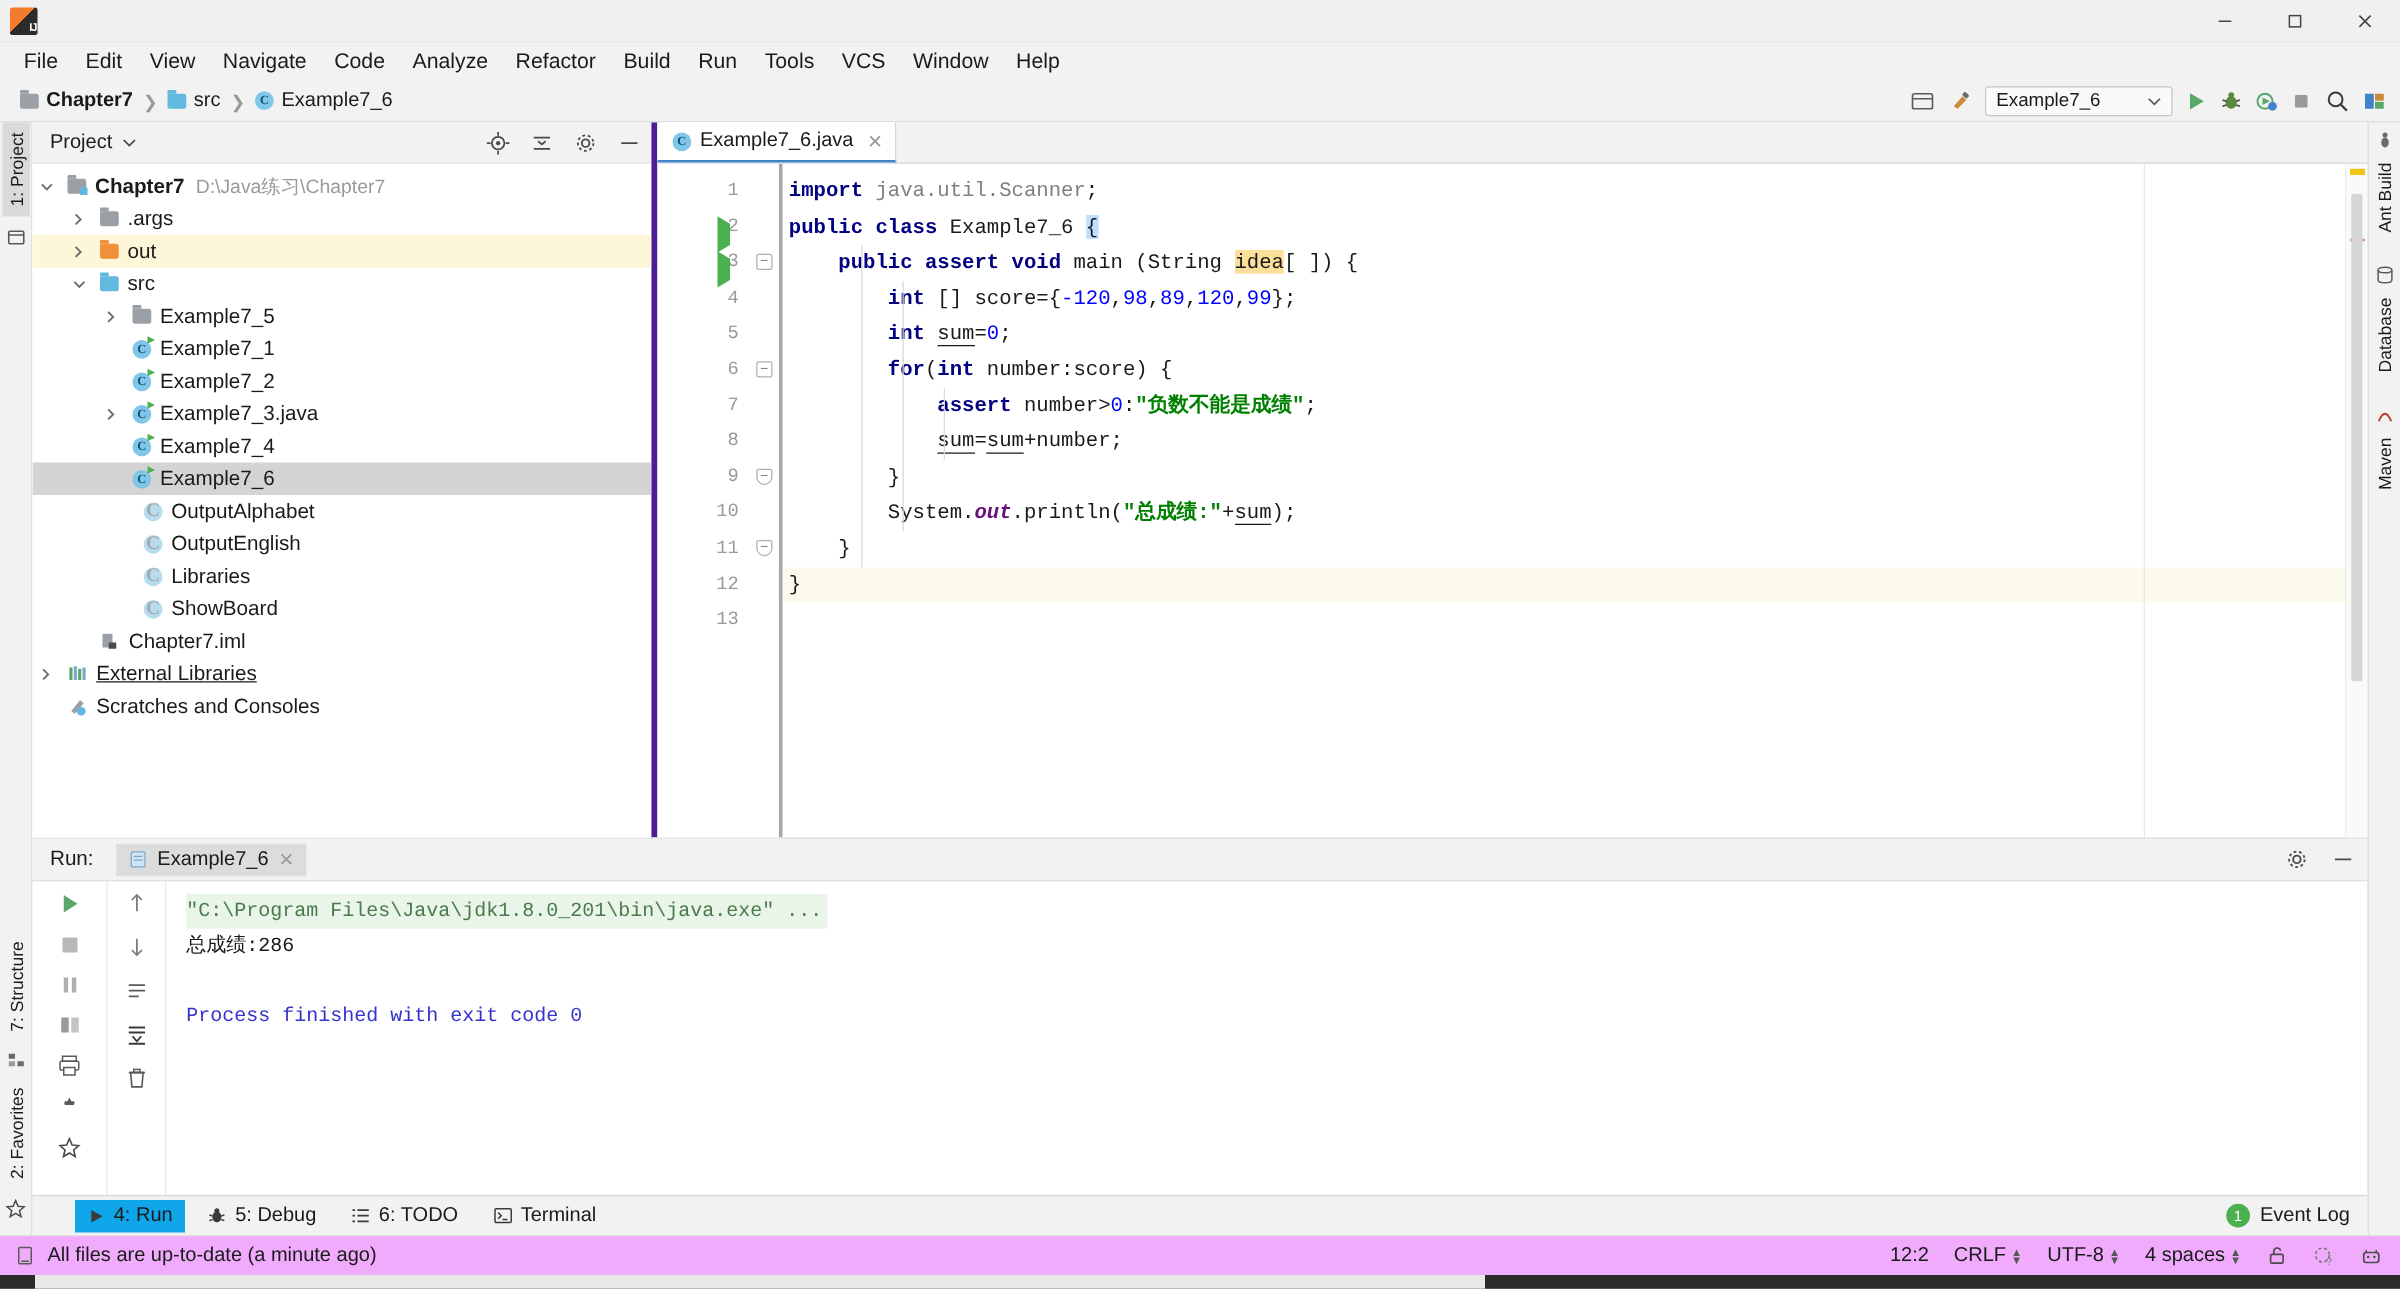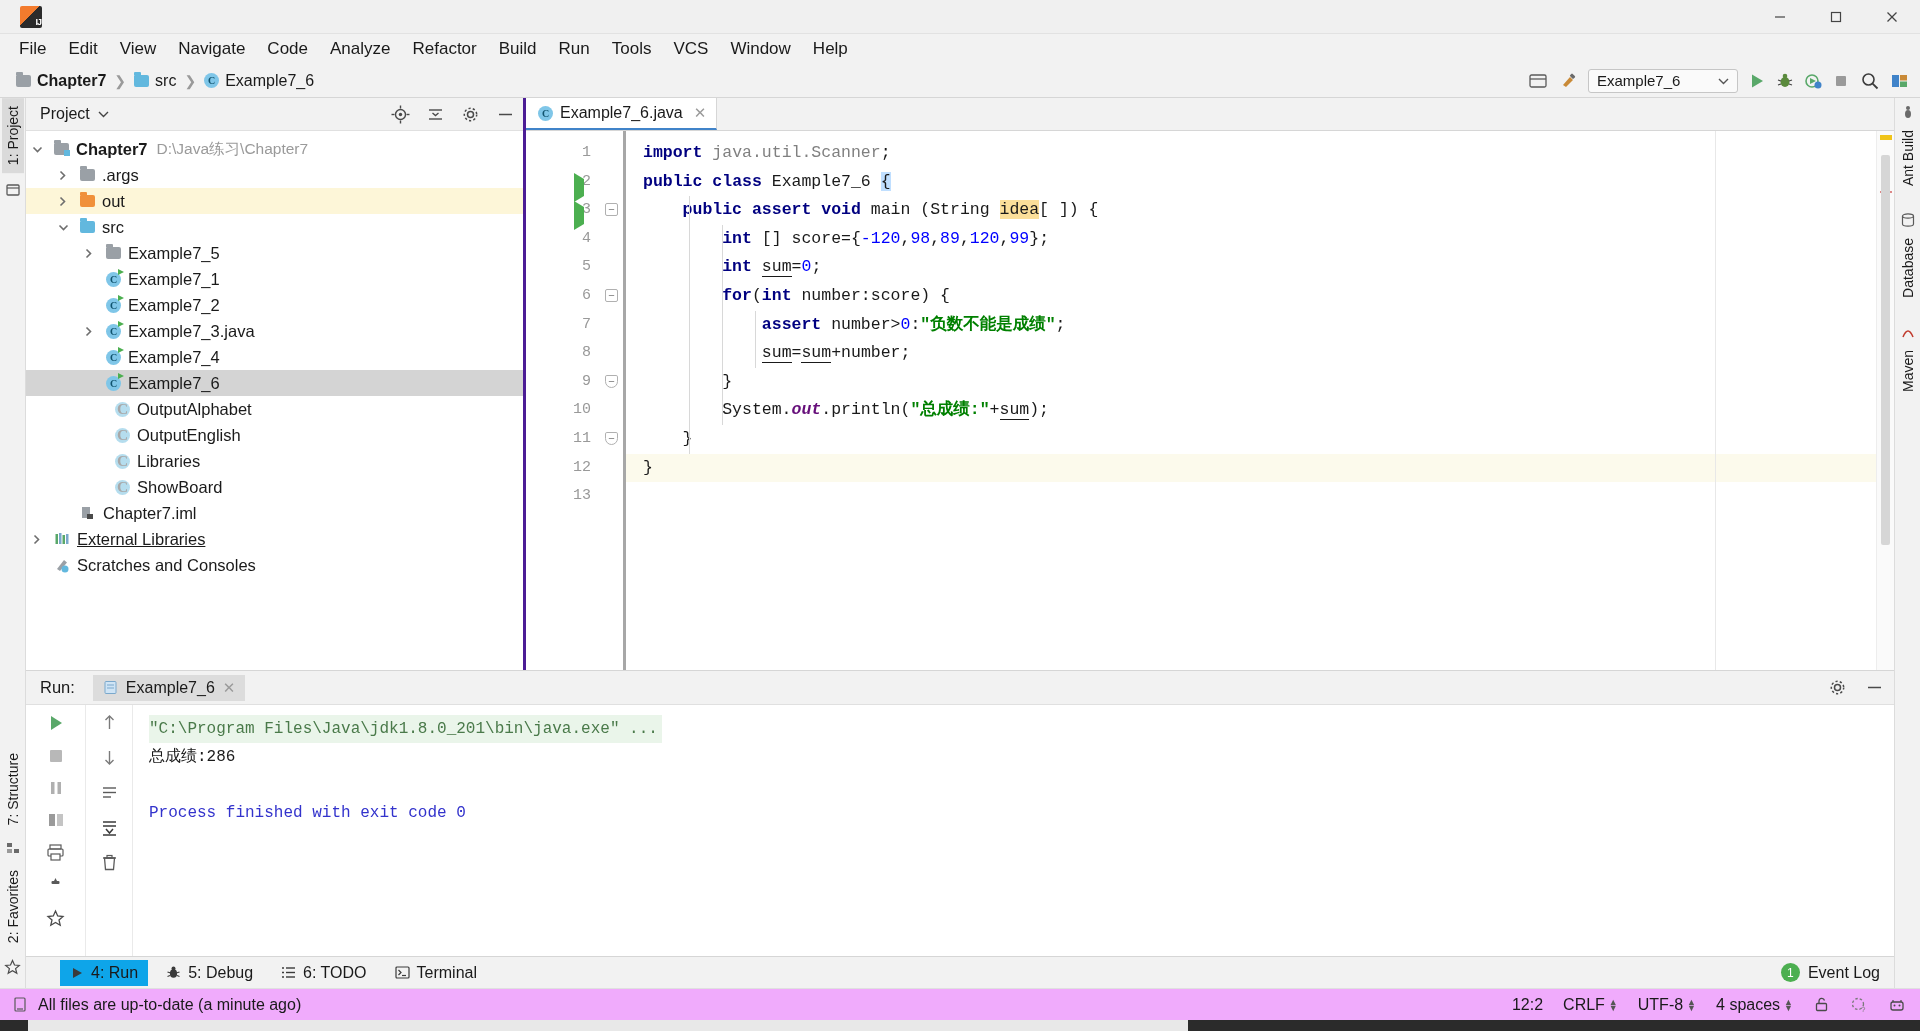--- a/index.html
+++ b/index.html
@@ -12,21 +12,21 @@
     color: #1a1a1a;
     -webkit-font-smoothing: antialiased;
   }
   .app { position: relative; width: 1920px; height: 1031px; display: flex; flex-direction: column; }
 
   
   .titlebar {
     height: 34px; background: #f0f0f0; display: flex; align-items: center;
     border-bottom: 1px solid #e2e2e2; flex: 0 0 34px;
   }
-  .tb-logo { width: 22px; height: 22px; margin: 0 8px 0 20px; position: relative; flex: 0 0 auto;}
+  .tb-logo { width: 22px; height: 22px; margin: 0 8px 0 8px; position: relative; flex: 0 0 auto;}
   .tb-logo .sq { position:absolute; inset:0; border-radius:2px;
     background: linear-gradient(135deg,#f37b2d 0%,#f37b2d 45%,#2b2b2b 45%,#2b2b2b 100%); }
   .tb-logo .ij { position:absolute; right:1px; bottom:1px; color:#fff; font-size:9px; font-weight:bold;
     font-family:"Liberation Sans",sans-serif; letter-spacing:-1px;}
   .tb-title { font-size: 17px; color: #8a8a8a; white-space: nowrap; }
   .tb-spacer { flex: 1 1 auto; }
   .win-btn { width: 56px; height: 34px; display:flex; align-items:center; justify-content:center;
     color:#4a4a4a; font-size:15px; }
 
   
@@ -68,21 +68,21 @@
   .rightstrip { border-right:none; border-left:1px solid #dcdcdc; }
   .vtab { writing-mode: vertical-rl; transform: rotate(180deg); font-size:14px; padding:8px 3px;
      white-space:nowrap; color:#1a1a1a; display:flex; align-items:center; gap:6px;}
   .vtab.sel { background:#dadada; }
 
   .center { flex:1 1 auto; display:flex; flex-direction:column; min-width:0; }
   .upper { display:flex; flex:1 1 auto; min-height:0; }
 
   
   .project-pane { width:500px; flex:0 0 500px; display:flex; flex-direction:column;
-     background:#fff; border-right:3px solid #4c1d95; min-height:0;}
+     background:#fff; border-right:5px solid #4c1d95; min-height:0;}
   .pp-header { height:33px; display:flex; align-items:center; padding:0 8px 0 14px;
      background:#f2f2f2; border-bottom:1px solid #e0e0e0; flex:0 0 33px;}
   .pp-title { font-size:16px; }
   .pp-tools { margin-left:auto; display:flex; align-items:center; gap:16px; color:#5a5a5a; }
   .pp-tree { flex:1 1 auto; overflow:hidden; padding-top:5px; background:#fff; position:relative;}
   .node { display:flex; align-items:center; height:26px; font-size:16.5px; padding-left:6px; white-space:nowrap;}
   .node.sel { background:#d4d4d4; }
   .node.hl { background:#fdf6d8; }
   .arrow { width:22px; text-align:center; color:#6e6e6e; font-size:13px; flex:0 0 22px;}
   .node .ic { margin-right:7px; }
@@ -99,21 +99,21 @@
   .gutter { width:75px; flex:0 0 75px; background:#fff; text-align:right; color:#999999;
      font-family:"Liberation Mono", monospace; font-size:15px; padding-top:8px; user-select:none;}
   .gline { height:28.6px; line-height:28.6px; padding-right:10px; position:relative;}
   .gmark { position:absolute; left:48px; top:6px; }
   .tri { width:0;height:0;border-left:10px solid #4caf50;border-top:6px solid transparent;border-bottom:6px solid transparent;}
   .foldbar { width:22px; flex:0 0 22px; background:#fff; padding-top:8px; position:relative;}
   .fold { position:absolute; left:4px; width:13px; height:13px; border:1px solid #b0b0b0; border-radius:2px;
      color:#7a7a7a; font-size:11px; line-height:11px; text-align:center; background:#fff;}
   .codetext { flex:1 1 auto; font-family:"Liberation Mono", monospace; font-size:16.5px;
      padding-top:8px; color:#1a1a1a; position:relative; min-width:0; overflow:hidden;}
-  .cline { height:28.6px; line-height:28.6px; white-space:pre; padding-left:20px;}
+  .cline { height:28.6px; line-height:28.6px; white-space:pre; padding-left:8px;}
   .cline.cur { background:#fcfaec; }
   .kw { color:#000080; font-weight:bold; }
   .num { color:#0000ff; }
   .str { color:#008000; font-weight:bold; }
   .cmt { color:#808080; }
   .fld { color:#660e7a; font-style:italic; font-weight:bold;}
   .und { border-bottom:1px solid #1a1a1a; }
   .hlbrace { background:#c0dfff; }
   .hlword { background:#fbdf9a; }
   .right-margin { position:absolute; top:0; bottom:0; left:1092px; width:1px; background:#e8e8e8;}

